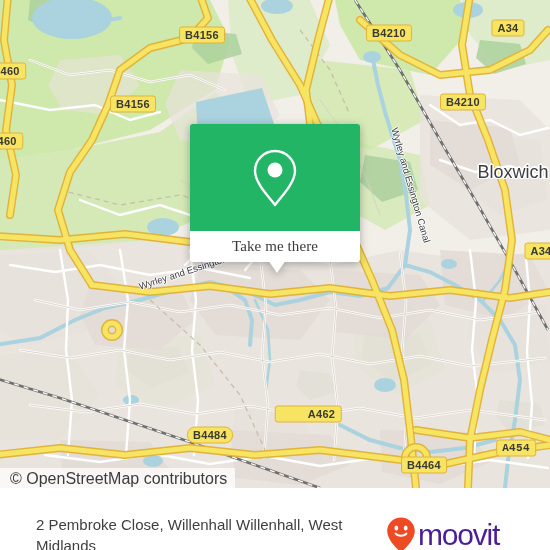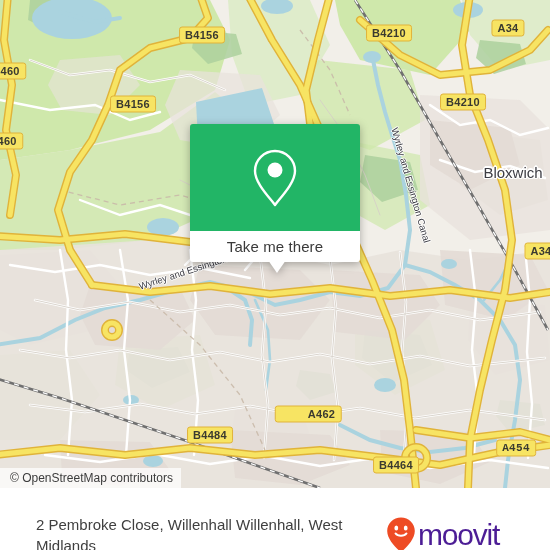--- a/index.html
+++ b/index.html
@@ -33,21 +33,21 @@
     line-height: 12px;
     white-space: nowrap;
     transform: translate(-50%,-50%);
     font-family: "Liberation Sans", sans-serif;
   }
 
   .placelabel {
     position: absolute;
     transform: translate(-50%,-50%);
     color: #3d3d44;
-    font-size: 15px;
+    font-size: 18px;
     font-family: "Liberation Sans", sans-serif;
     white-space: nowrap;
     text-shadow:
       -1.4px 0 #fff, 1.4px 0 #fff, 0 -1.4px #fff, 0 1.4px #fff,
       -1px -1px #fff, 1px -1px #fff, -1px 1px #fff, 1px 1px #fff;
   }
 
   .waterlabel {
     position: absolute;
     color: #3a3a42;
@@ -56,20 +56,21 @@
     font-family: "Liberation Sans", sans-serif;
     text-shadow: -1px 0 #fff,1px 0 #fff,0 -1px #fff,0 1px #fff;
   }
 
   
   #card {
     position: absolute;
     left: 190px; top: 124px;
     width: 190px; height: 138px;
     filter: drop-shadow(0 2px 4px rgba(0,0,0,.30));
+    font-family: Liberation Serif, serif;
   }
   #card-green {
     position: absolute; left: 0; top: 0;
     width: 170px; height: 107px;
     background: #22b566;
     border-radius: 3px 3px 0 0;
     display: flex; align-items: center; justify-content: center;
   }
   #pin-icon { width: 52px; height: 62px; display: block; }
   #card-button {
@@ -88,21 +89,21 @@
     border-left: 9px solid transparent;
     border-right: 9px solid transparent;
     border-top: 13px solid #ffffff;
   }
 
   
   #attribution {
     position: absolute; left: 0px; top: 468px;
     background: rgba(255,255,255,.72);
     color: #3c3c3c;
-    font-size: 12px;
+    font-size: 16px;
     padding: 3px 8px 3px 10px;
     line-height: 15px;
     white-space: nowrap;
     font-family: "Liberation Sans", sans-serif;
   }
 
   
   #footer {
     position: absolute; left: 0; top: 504px;
     width: 550px; height: 62px;
@@ -295,22 +296,22 @@
 
     <div class="shield" style="left:6px;  top:71px;">A460</div>
     <div class="shield" style="left:3px;  top:141px;">A460</div>
     <div class="shield" style="left:202px;top:35px;">B4156</div>
     <div class="shield" style="left:133px;top:104px;">B4156</div>
     <div class="shield" style="left:389px;top:33px;">B4210</div>
     <div class="shield" style="left:508px;top:28px;">A34</div>
     <div class="shield" style="left:463px;top:102px;">B4210</div>
     <div class="shield" style="left:541px;top:251px;">A34</div>
     <div class="shield" style="left:308px;top:414px;padding-left:32px;">A462</div>
-    <div class="shield" style="left:210px;top:435px;">B4484</div>
-    <div class="shield" style="left:396px;top:465px;">B4464</div>
+    <div class="shield" style="left:210px;top:435px;border-radius:8px;">B4484</div>
+    <div class="shield" style="left:424px;top:465px;">B4464</div>
     <div class="shield" style="left:516px;top:448px;font-family:Liberation Mono, monospace;">A454</div>
 
     <div class="placelabel" style="left:513px;top:172px;">Bloxwich</div>
 
     <div class="waterlabel" style="left:411px;top:185px;transform:translate(-50%,-50%) rotate(74deg);">Wyrley and Essington Canal</div>
     <div class="waterlabel" style="left:196px;top:268px;transform:translate(-50%,-50%) rotate(-18deg);">Wyrley and Essington Canal</div>
 
     <div id="card">
       <div id="card-green">
         <svg id="pin-icon" viewBox="0 0 52 62">

